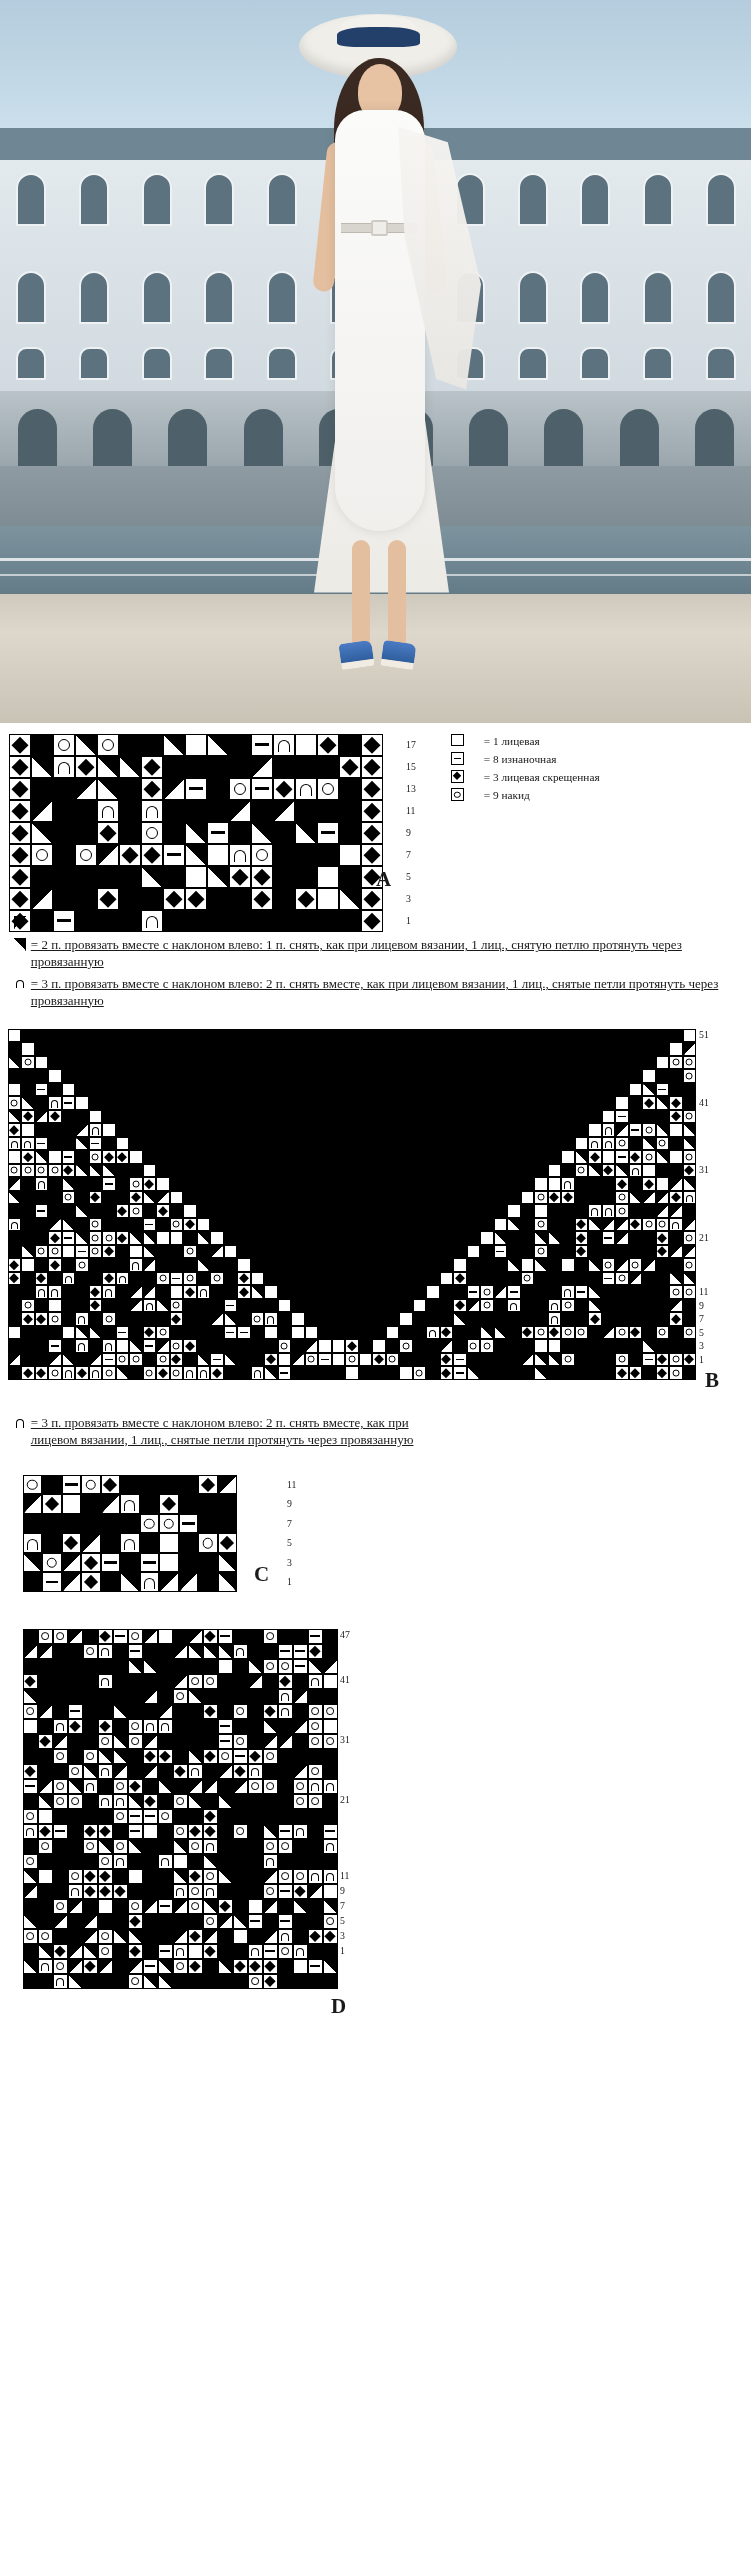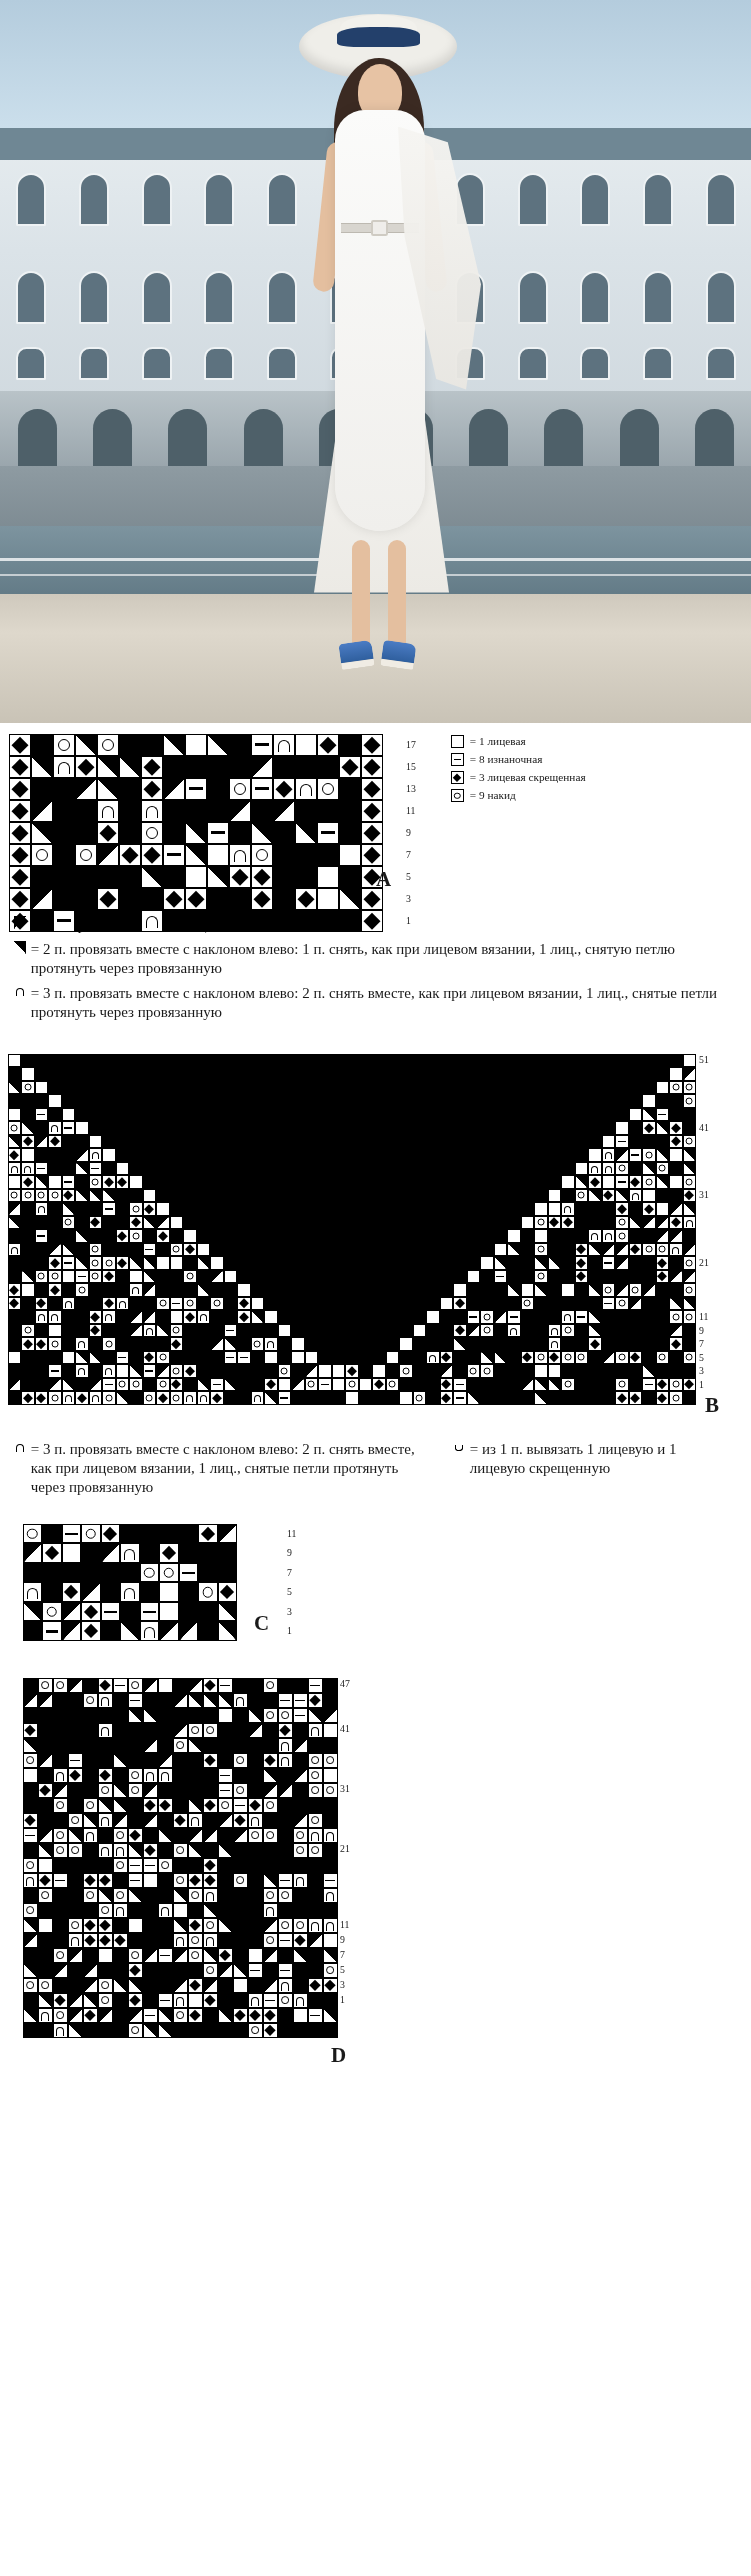--- a/index.html
+++ b/index.html
@@ -190,30 +190,30 @@
   }
   .s-m1::after {                          
     content: ""; position: absolute; left: 20%; top: 34%;
     width: 60%; height: 44%; border: 1.1px solid #000; border-top: 0;
     border-radius: 0 0 50% 50%; box-sizing: border-box;
   }
   .s-blank { background: #fff; }
 
   
   .legend { font-size: 11.3px; line-height: 1.35; }
-  .legend-row { display: flex; align-items: center; gap: 6px; margin-bottom: 3px; }
+  .legend-row { display: flex; gap: 20px; margin-bottom: 3px; }
   .sym-box {
     width: 12.8px; height: 12.8px; border: 0.8px solid #000; position: relative; flex: none; background: #fff;
   }
   .sym-plain { width: 12.8px; height: 12.8px; position: relative; flex: none; }
 
   .row-nums { font-size: 9.8px; font-family: "Liberation Serif", serif; }
   .chart-letter { font-size: 21px; font-weight: bold; font-family: "Liberation Serif", serif; }
 
-  .notes { font-size: 15px; line-height: 1.28; }
+  .notes { font-size: 13px; line-height: 1.28; text-decoration: underline; }
   .note-item { display: flex; gap: 4.5px; margin-bottom: 5.3px; align-items: flex-start; }
   .note-sym { flex: none; display: flex; align-items: center; gap: 1.5px; padding-top: 0.8px; }
   .note-text { flex: 1; }
   u { text-decoration: underline; }
 </style>
 </head>
 <body>
 
 <div class="page">
 
@@ -509,21 +509,21 @@
       <span class="note-text">= 2 п. провязать вместе с наклоном влево: 1 п. снять, как при лицевом вязании, 1 лиц., снятую петлю протянуть через провязанную</span>
     </div>
     <div class="note-item">
       <span class="note-sym">
         <span class="sym-plain s-sl2"></span>
       </span>
       <span class="note-text">= 3 п. провязать вместе с наклоном влево: 2 п. снять вместе, как при лицевом вязании, 1 лиц., снятые петли протянуть через провязанную</span>
     </div>
   </div>
 
-  <div class="section" style="position:relative; height:391px; margin-top:24px;text-align:center;">
+  <div class="section" style="position:relative; height:391px; margin-top:12px;text-align:center;">
     <div id="gridB" class="grid" style="position: absolute; left: 7.5px; top: 7.5px; grid-template-columns: repeat(51, 13.5px); grid-auto-rows: 13.5px;">
         <div class="cell s-blank"></div>
         <div class="cell s-knit"></div>
         <div class="cell s-knit"></div>
         <div class="cell s-knit"></div>
         <div class="cell s-knit"></div>
         <div class="cell s-knit"></div>
         <div class="cell s-knit"></div>
         <div class="cell s-knit"></div>
         <div class="cell s-knit"></div>
@@ -1863,28 +1863,20 @@
   <div style="position:relative; padding: 3px 13.5px 0 13.5px;">
     <div style="display:flex; gap:18px;">
       <div class="notes" style="width:421px;">
         <div class="note-item">
           <span class="note-sym">
             <span class="sym-plain s-sl2"></span>
           </span>
           <span class="note-text">= 3 п. провязать вместе с наклоном влево: 2 п. снять вместе, как при лицевом вязании, 1 лиц., снятые петли протянуть через провязанную</span>
         </div>
       </div>
-      <div class="notes" style="width:278px;">
-        <div class="note-item">
-          <span class="note-sym">
-            <span class="sym-plain s-m1"></span>
-          </span>
-          <span class="note-text">= из 1 п. вывязать 1 лицевую и 1 лицевую скрещенную</span>
-        </div>
-      </div>
     </div>
   </div>
 
   <div class="section" style="position:relative; height:139px; margin-top:13.5px;">
     <div id="gridC" class="grid" style="position: absolute; left: 22.6px; top: 7.5px; grid-template-columns: repeat(11, 19.5px); grid-auto-rows: 19.5px;">
         <div class="cell s-yo"></div>
         <div class="cell s-knit"></div>
         <div class="cell s-purl"></div>
         <div class="cell s-yo"></div>
         <div class="cell s-twist"></div>

